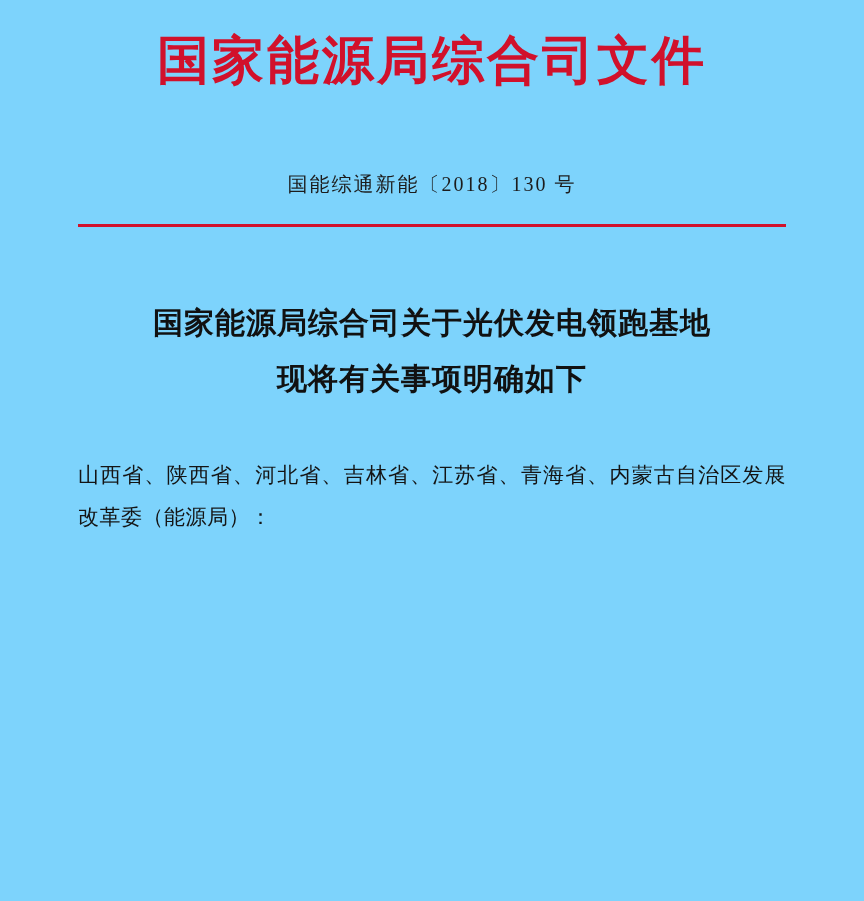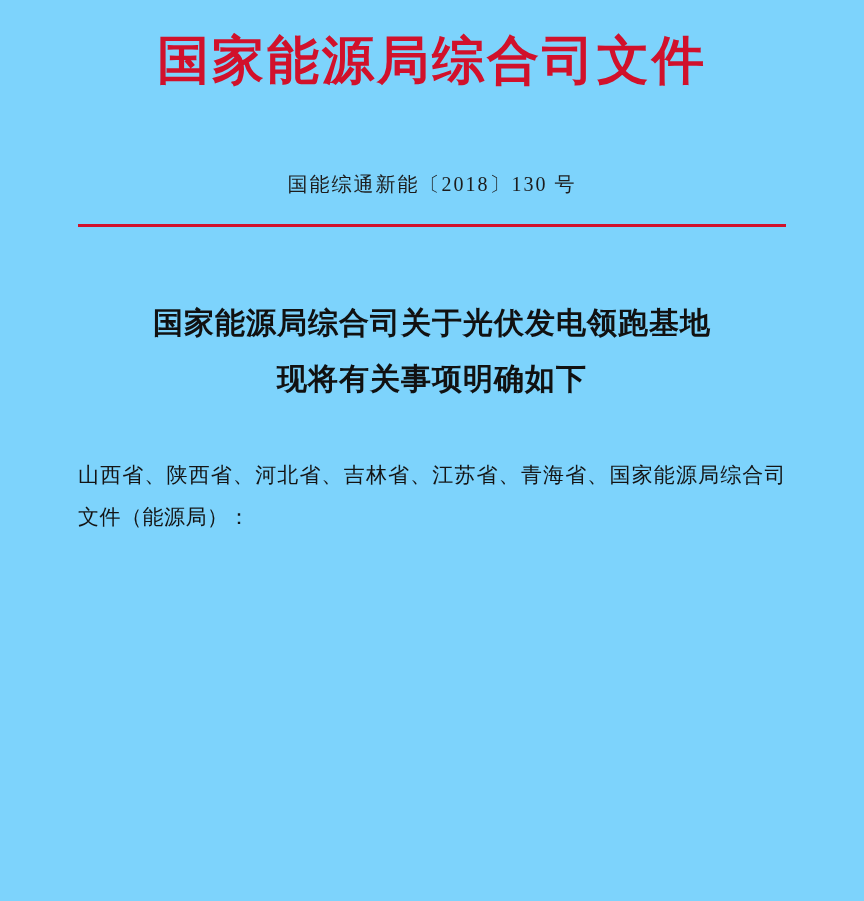--- a/index.html
+++ b/index.html
@@ -89,16 +89,16 @@
 
   <div class="doc-number">国能综通新能〔2018〕130 号</div>
 
   <div class="red-rule"></div>
 
   <div class="title-block">
     <span class="title-line">国家能源局综合司关于光伏发电领跑基地</span>
     <span class="title-line">现将有关事项明确如下</span>
   </div>
 
-  <div class="recipients">山西省、陕西省、河北省、吉林省、江苏省、青海省、国家能源局综合司文件（能源局）：</div>
+  <div class="recipients">山西省、陕西省、河北省、吉林省、江苏省、青海省、内蒙古自治区发展改革委（能源局）：</div>
 
 
 </div>
 
 </body></html>

